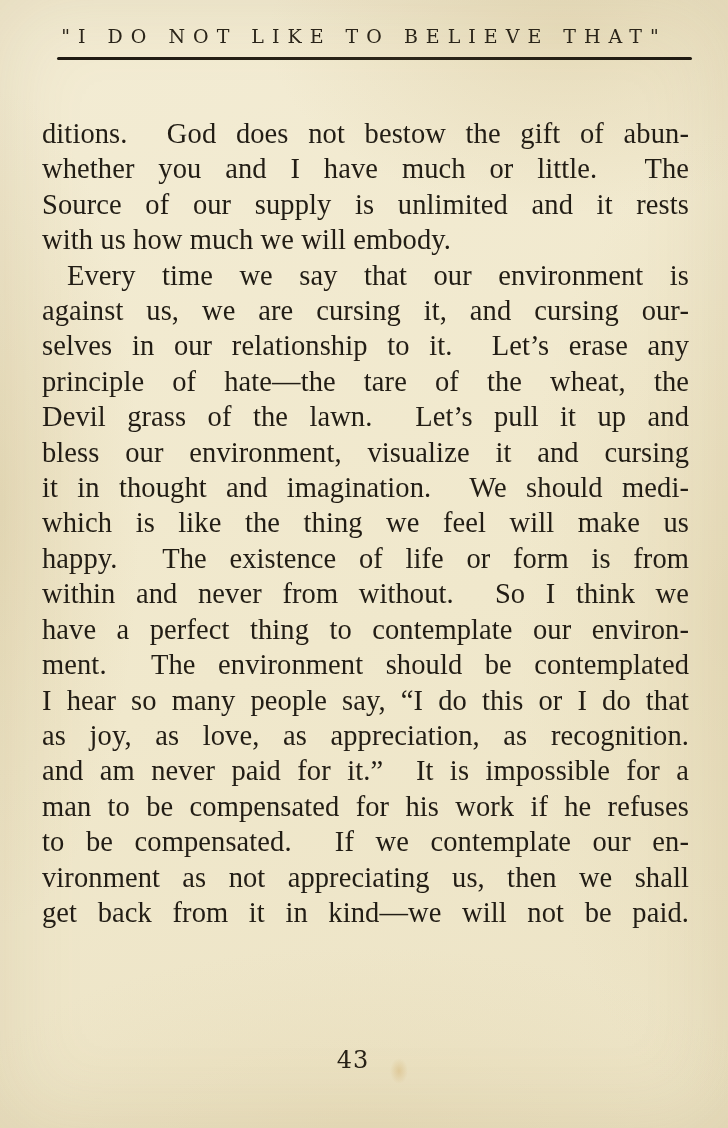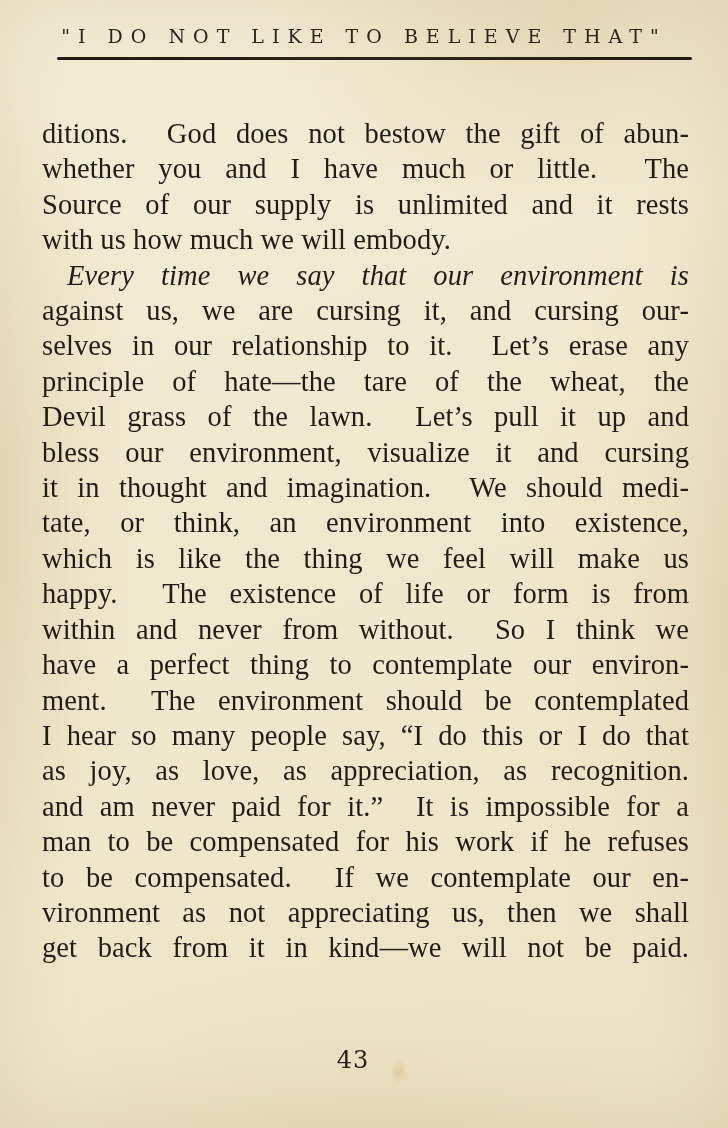--- a/index.html
+++ b/index.html
@@ -58,21 +58,20 @@
     white-space: pre-wrap;
     text-align: justify;
     text-align-last: justify;
   }
   .text-line.flush {
     text-align: center;
     text-align-last: left;
   }
   .text-line.indent {
     text-indent: 25px;
-    font-style: italic;
   }
   .folio {
     position: absolute;
     top: 1046px;
     left: 0;
     right: 0;
     text-align: center;
     transform: translateX(-11px);
     font-family: "DejaVu Serif", serif;
     font-size: 24px;
@@ -100,21 +99,20 @@
       <div class="text-line">whether you and I have much or little.  The</div>
       <div class="text-line">Source of our supply is unlimited and it rests</div>
       <div class="text-line flush">with us how much we will embody.</div>
       <div class="text-line indent">Every time we say that our environment is</div>
       <div class="text-line">against us, we are cursing it, and cursing our-</div>
       <div class="text-line">selves in our relationship to it.  Let’s erase any</div>
       <div class="text-line">principle of hate—the tare of the wheat, the</div>
       <div class="text-line">Devil grass of the lawn.  Let’s pull it up and</div>
       <div class="text-line">bless our environment, visualize it and cursing</div>
       <div class="text-line">it in thought and imagination.  We should medi-</div>
-      <div class="text-line">tate, or think, an environment into existence,</div>
       <div class="text-line">which is like the thing we feel will make us</div>
       <div class="text-line">happy.  The existence of life or form is from</div>
       <div class="text-line">within and never from without.  So I think we</div>
       <div class="text-line">have a perfect thing to contemplate our environ-</div>
       <div class="text-line">ment.  The environment should be contemplated</div>
       <div class="text-line">I hear so many people say, “I do this or I do that</div>
       <div class="text-line">as joy, as love, as appreciation, as recognition.</div>
       <div class="text-line">and am never paid for it.”  It is impossible for a</div>
       <div class="text-line">man to be compensated for his work if he refuses</div>
       <div class="text-line">to be compensated.  If we contemplate our en-</div>

